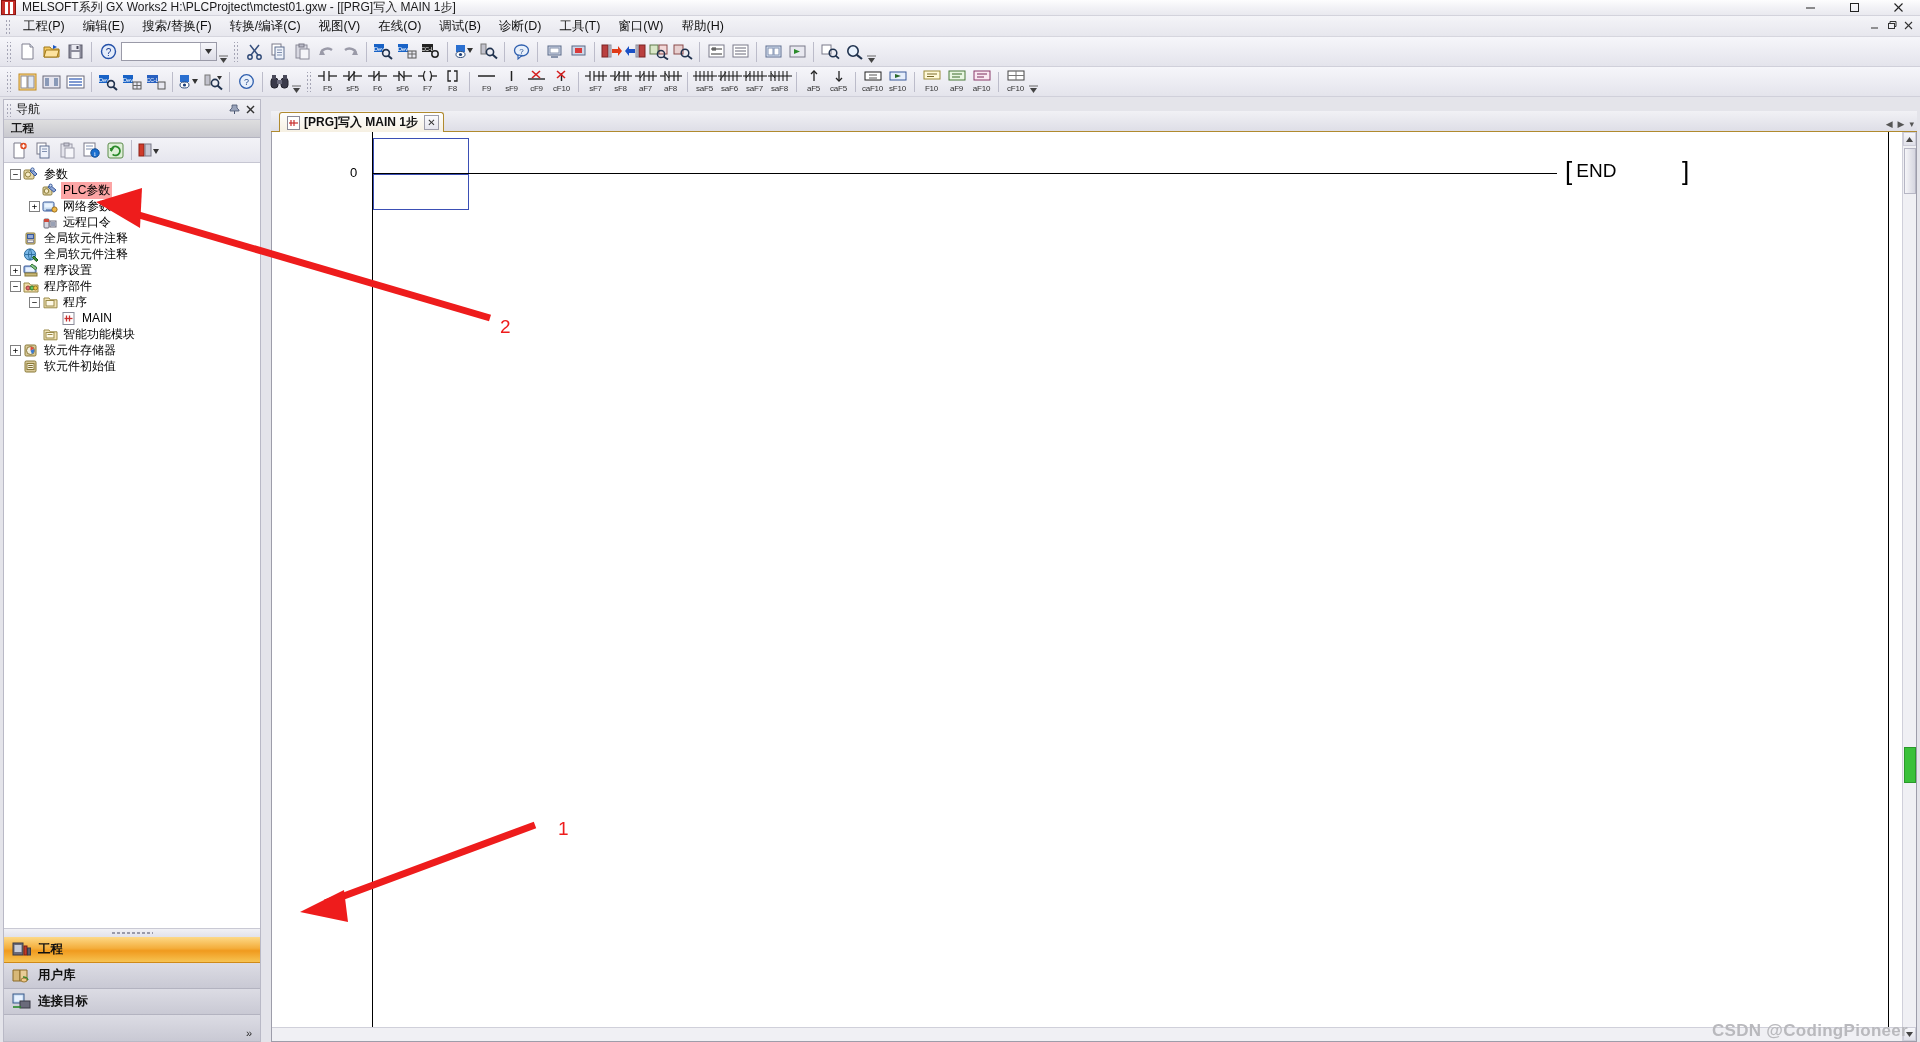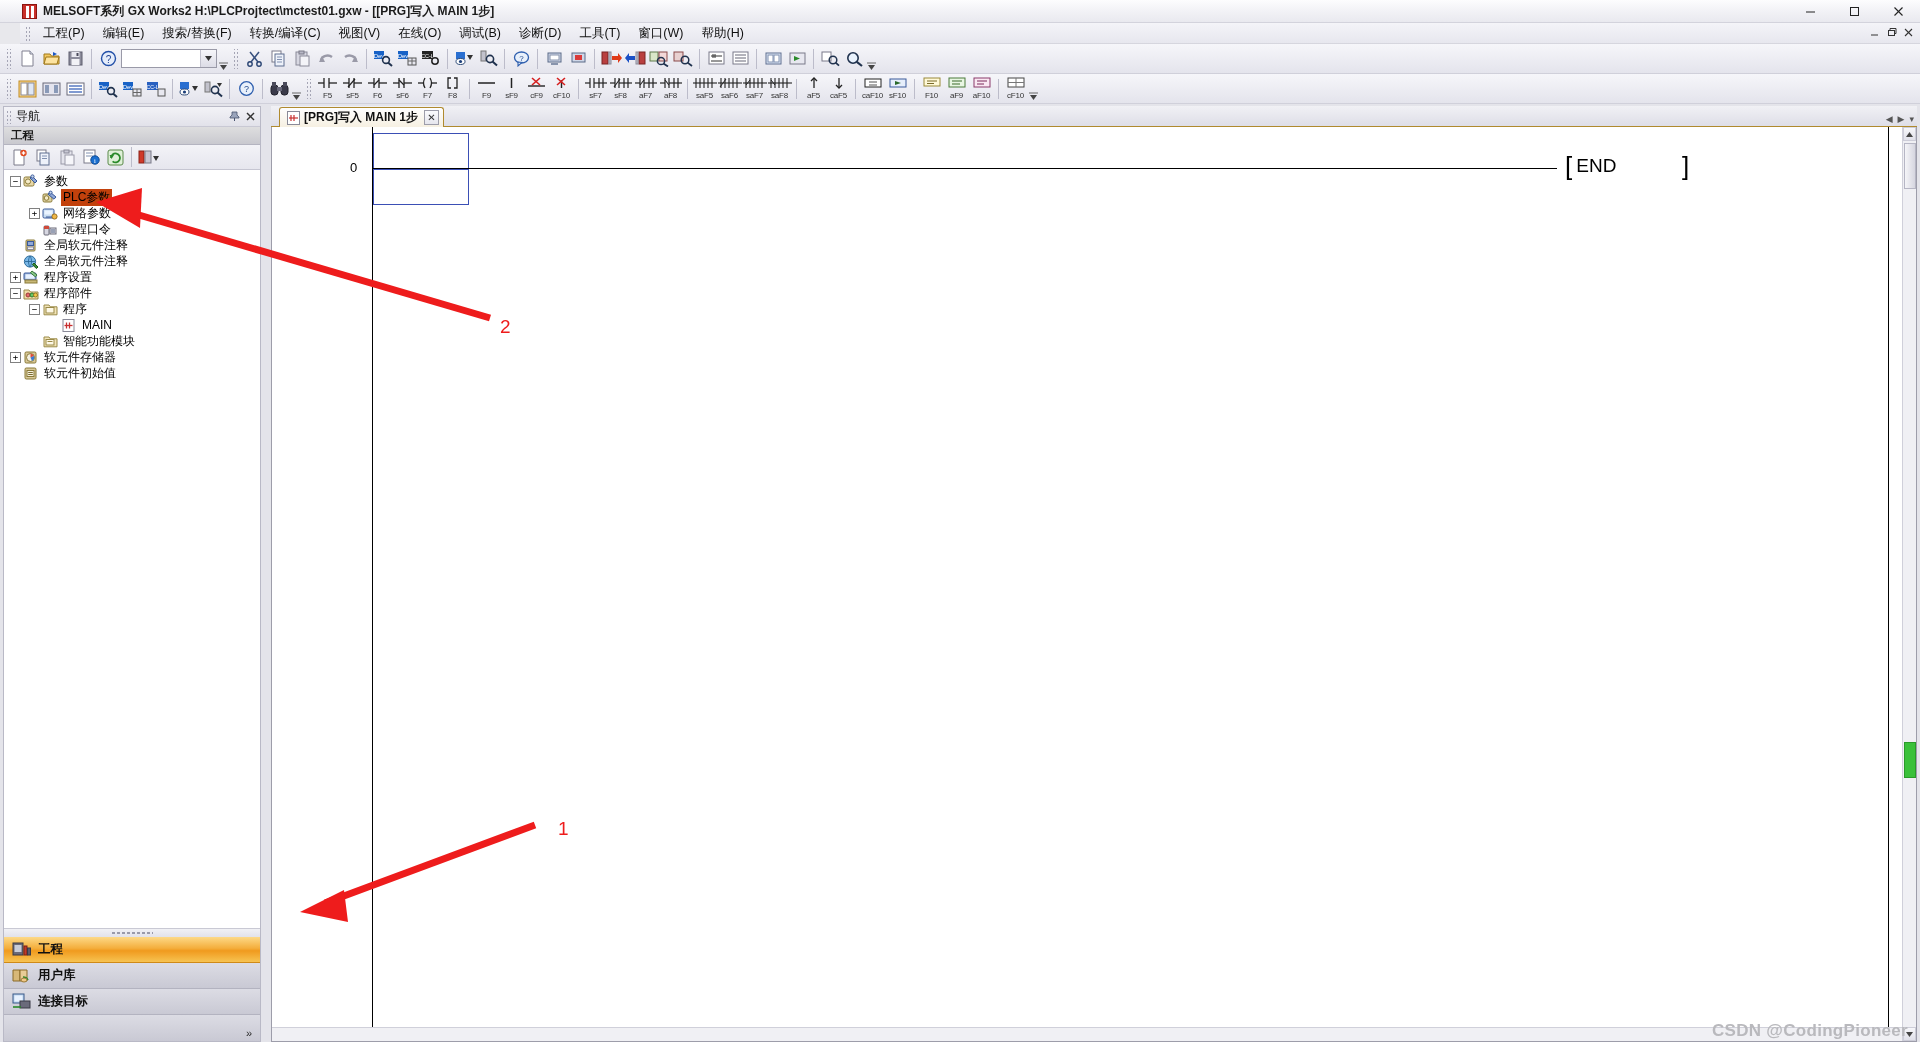--- a/index.html
+++ b/index.html
@@ -13,27 +13,26 @@
   }
   #app {
     width: 1920px; height: 1042px;
     display: flex; flex-direction: column;
     background: #e8e8ec;
     position: relative;
   }
 
   
   .titlebar {
-    height: 23px;
+    height: 16px;
     background: linear-gradient(to bottom,#fdfdfe 0%, #f2f2f6 50%, #e9e9ef 100%);
     border-bottom: 1px solid #d3d3dc;
     display: flex; align-items: center;
-    padding-left: 22px;
+    padding-left: 1px;
     flex: none;
-    font-weight: bold;
   }
   .title-icon {
     width: 15px; height: 15px; margin-right: 6px;
     background: #c8302a;
     position: relative; flex: none;
     border: 1px solid #8c1410;
   }
   .title-icon::before {
     content:""; position:absolute; left:3px; top:1px; width:3px; height:12px; background:#fff;
   }
@@ -55,21 +54,20 @@
 
   
   .menubar {
     height: 21px;
     background: linear-gradient(to bottom,#f4f4f8,#e7e7ee);
     border-bottom: 1px solid #d6d6de;
     display:flex; align-items:center;
     padding-left: 2px;
     flex:none;
     position: relative;
-    margin-left: 20px;
   }
   .grip {
     width: 7px; height: 16px; margin: 0 3px 0 2px;
     background-image: radial-gradient(#a5a5b5 38%, transparent 40%);
     background-size: 3px 4px;
     background-position: 1px 1px;
     flex:none;
   }
   .menu-item {
     padding: 2px 9px;
@@ -191,21 +189,21 @@
   .texp {
     width:11px; height:11px; flex:none;
     border:1px solid #808080; background:#fff;
     display:flex; align-items:center; justify-content:center;
     font-size:9px; line-height:9px; color:#000; margin-right:2px;
     font-family:"DejaVu Sans Mono", monospace;
   }
   .tspacer { flex:none; }
   .ticon { width:16px; height:15px; flex:none; margin-right:3px; }
   .tlabel { padding: 0 2px; }
-  .tlabel.sel { background:#c2410c; }
+  .tlabel.sel { background:#fca5a5; }
 
   
   .nav-splitter {
     height:9px; flex:none;
     background: linear-gradient(to bottom,#f1f1f5,#e2e2ea);
     border-top:1px solid #c9c9d4;
     display:flex; align-items:center; justify-content:center;
   }
   .nav-splitter .dots {
     width:42px; height:4px;
@@ -230,20 +228,21 @@
     background: linear-gradient(to bottom,#dcdce4,#c9c9d4);
     display:flex; align-items:flex-end; justify-content:flex-end;
     padding: 0 8px 2px 0;
     color:#2a2a2a; font-size:11px;
   }
 
   
   .editor-wrap {
     flex:1; display:flex; flex-direction:column; min-width:0;
     background:#eeeef2;
+    margin-top:12px;
   }
   .tabstrip {
     height:21px; flex:none;
     background: linear-gradient(to bottom,#f1f1f5,#dedee7);
     display:flex; align-items:flex-end;
     border-bottom:1px solid #b08a2e;
     position:relative;
   }
   .tab {
     height:20px; display:flex; align-items:center;

